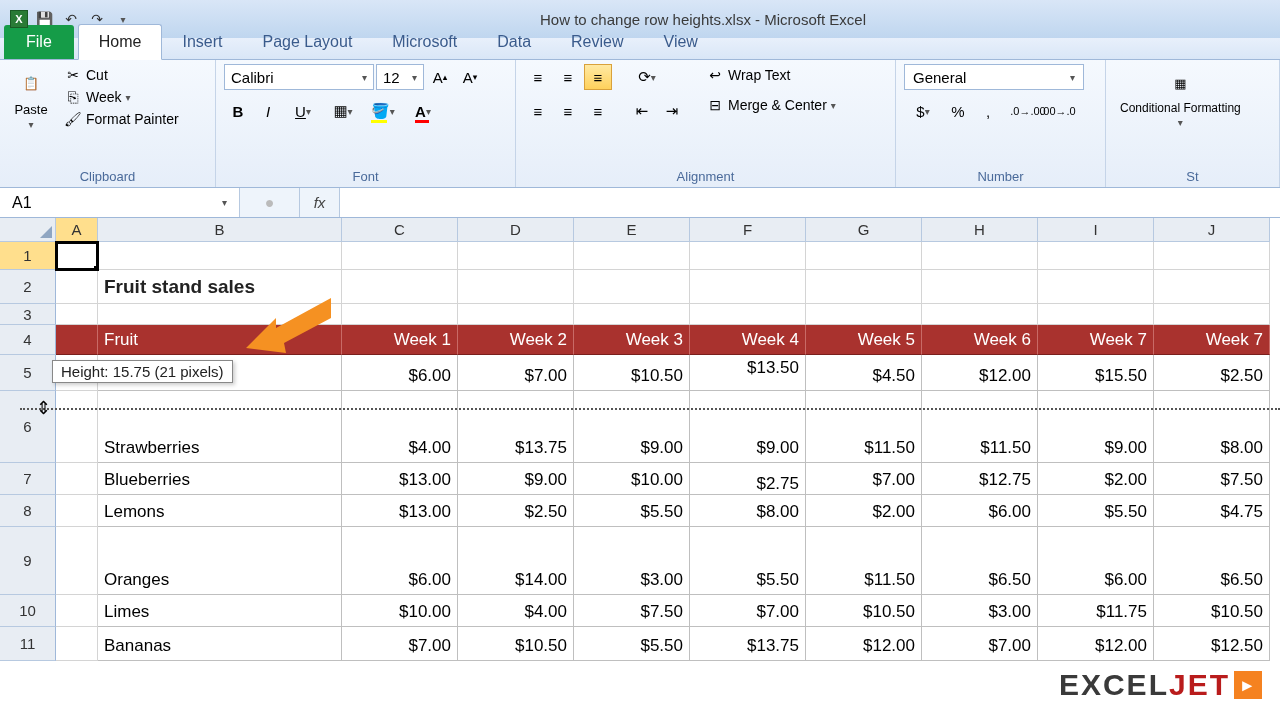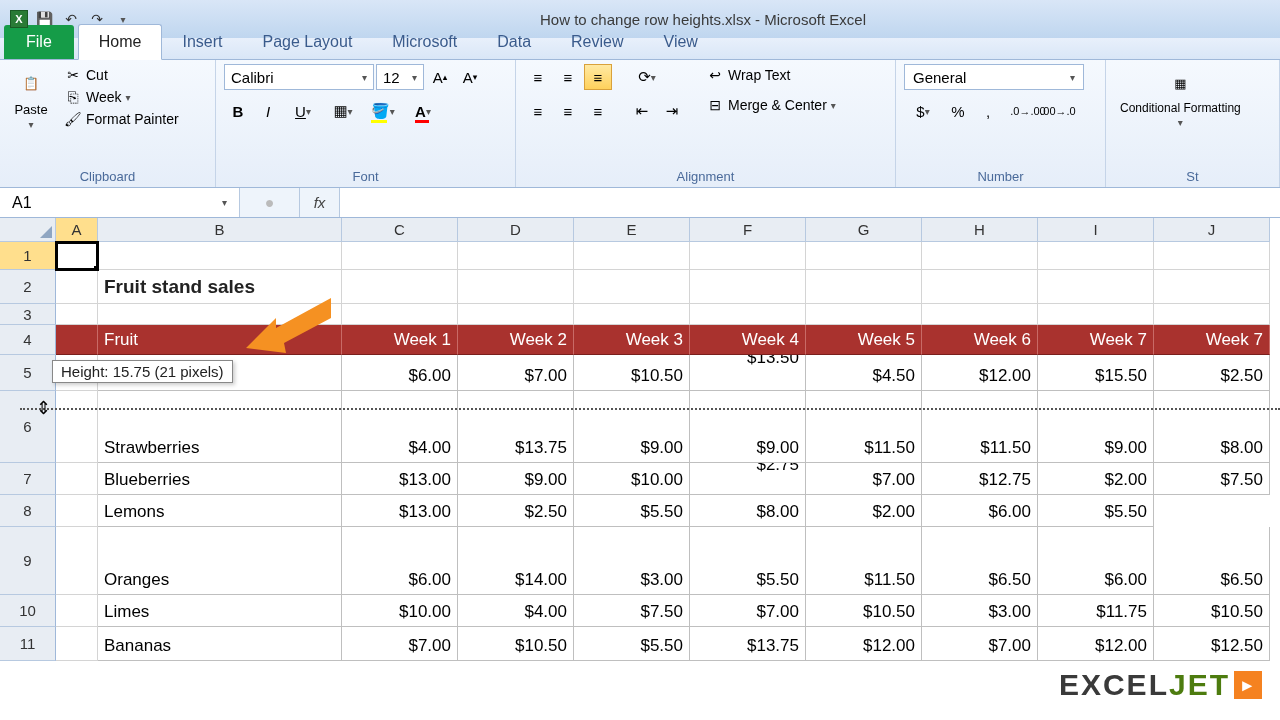--- a/index.html
+++ b/index.html
@@ -80,21 +80,21 @@
 
 
 .resize-cursor { position:absolute; left:36px; top:397px; font-size:18px; z-index:51; color:#000; }
 .resize-line { position:absolute; left:20px; right:0; top:408px; border-top:2px dotted #555; z-index:40; }
 
 
 .arrow { position:absolute; left:246px; top:298px; z-index:60; }
 
 
 .watermark { position:absolute; right:18px; bottom:18px; font-size:30px; font-weight:800; color:#3a3a3a; letter-spacing:2px; z-index:70; display:flex; align-items:center; }
-.watermark .jet { color:#4d7c0f; }
+.watermark .jet { color:#b91c1c; }
 .watermark .sq { width:28px; height:28px; background:#f58220; margin-left:4px; position:relative; }
 .watermark .sq::after { content:"▸"; color:#fff; position:absolute; inset:0; text-align:center; line-height:28px; font-size:18px; }
 </style>
 </head>
 <body>
 
 <div class="titlebar">
   <div class="qat">
     <div class="qicon">
         <div class="xl-logo"></div>
@@ -333,21 +333,21 @@
         <div class="cell colI num">Week 7</div>
         <div class="cell colJ num">Week 7</div>
       </div>
       <div class="row data-row" style="height: 36px;">
         <div class="rowhdr">5</div>
         <div class="cell colA"></div>
         <div class="cell colB" style="align-items: flex-end; padding-bottom: 4px;">Cherries</div>
         <div class="cell colC num" style="align-items: flex-end; padding-bottom: 4px;">$6.00</div>
         <div class="cell colD num" style="align-items: flex-end; padding-bottom: 4px;">$7.00</div>
         <div class="cell colE num" style="align-items: flex-end; padding-bottom: 4px;">$10.50</div>
-        <div class="cell colF num" style="align-items: flex-end; padding-bottom: 22px;">$13.50</div>
+        <div class="cell colF num" style="align-items: flex-end; padding-bottom: 12px;">$13.50</div>
         <div class="cell colG num" style="align-items: flex-end; padding-bottom: 4px;">$4.50</div>
         <div class="cell colH num" style="align-items: flex-end; padding-bottom: 4px;">$12.00</div>
         <div class="cell colI num" style="align-items: flex-end; padding-bottom: 4px;">$15.50</div>
         <div class="cell colJ num" style="align-items: flex-end; padding-bottom: 4px;">$2.50</div>
       </div>
       <div class="row data-row" style="height: 72px;">
         <div class="rowhdr">6</div>
         <div class="cell colA"></div>
         <div class="cell colB" style="align-items: flex-end; padding-bottom: 4px;">Strawberries</div>
         <div class="cell colC num" style="align-items: flex-end; padding-bottom: 4px;">$4.00</div>
@@ -359,37 +359,38 @@
         <div class="cell colI num" style="align-items: flex-end; padding-bottom: 4px;">$9.00</div>
         <div class="cell colJ num" style="align-items: flex-end; padding-bottom: 4px;">$8.00</div>
       </div>
       <div class="row data-row" style="height: 32px;">
         <div class="rowhdr">7</div>
         <div class="cell colA"></div>
         <div class="cell colB" style="align-items: flex-end; padding-bottom: 4px;">Blueberries</div>
         <div class="cell colC num" style="align-items: flex-end; padding-bottom: 4px;">$13.00</div>
         <div class="cell colD num" style="align-items: flex-end; padding-bottom: 4px;">$9.00</div>
         <div class="cell colE num" style="align-items: flex-end; padding-bottom: 4px;">$10.00</div>
-        <div class="cell colF num" style="align-items: flex-end; padding-bottom: 19px;">$2.75</div>
+        <div class="cell colF num" style="align-items: flex-end; padding-bottom: 0;">$2.75</div>
         <div class="cell colG num" style="align-items: flex-end; padding-bottom: 4px;">$7.00</div>
         <div class="cell colH num" style="align-items: flex-end; padding-bottom: 4px;">$12.75</div>
         <div class="cell colI num" style="align-items: flex-end; padding-bottom: 4px;">$2.00</div>
         <div class="cell colJ num" style="align-items: flex-end; padding-bottom: 4px;">$7.50</div>
       </div>
       <div class="row data-row" style="height: 32px;">
         <div class="rowhdr">8</div>
         <div class="cell colA"></div>
         <div class="cell colB" style="align-items: flex-end; padding-bottom: 4px;">Lemons</div>
         <div class="cell colC num" style="align-items: flex-end; padding-bottom: 4px;">$13.00</div>
         <div class="cell colD num" style="align-items: flex-end; padding-bottom: 4px;">$2.50</div>
         <div class="cell colE num" style="align-items: flex-end; padding-bottom: 4px;">$5.50</div>
         <div class="cell colF num" style="align-items: flex-end; padding-bottom: 4px;">$8.00</div>
         <div class="cell colG num" style="align-items: flex-end; padding-bottom: 4px;">$2.00</div>
         <div class="cell colH num" style="align-items: flex-end; padding-bottom: 4px;">$6.00</div>
         <div class="cell colI num" style="align-items: flex-end; padding-bottom: 4px;">$5.50</div>
+        <div class="cell colJ num" style="align-items: flex-end; padding-bottom: 4px;">$4.75</div>
       </div>
       <div class="row data-row" style="height: 68px;">
         <div class="rowhdr">9</div>
         <div class="cell colA"></div>
         <div class="cell colB" style="align-items: flex-end; padding-bottom: 4px;">Oranges</div>
         <div class="cell colC num" style="align-items: flex-end; padding-bottom: 4px;">$6.00</div>
         <div class="cell colD num" style="align-items: flex-end; padding-bottom: 4px;">$14.00</div>
         <div class="cell colE num" style="align-items: flex-end; padding-bottom: 4px;">$3.00</div>
         <div class="cell colF num" style="align-items: flex-end; padding-bottom: 4px;">$5.50</div>
         <div class="cell colG num" style="align-items: flex-end; padding-bottom: 4px;">$11.50</div>

